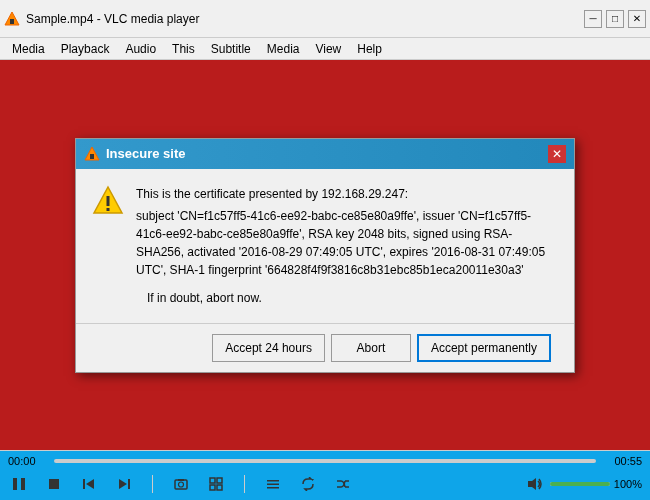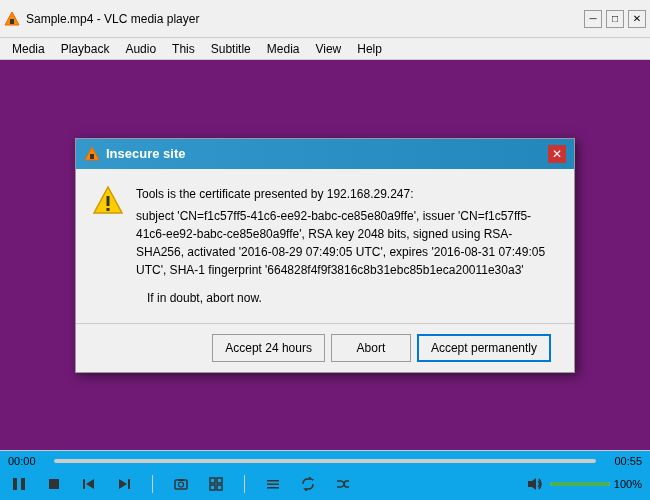--- a/index.html
+++ b/index.html
@@ -61,21 +61,21 @@
     }
     .menu-item {
       padding: 2px 8px;
       font-size: 12px;
       color: #000;
       cursor: pointer;
     }
 
     
     .main-content {
-      background: #701a75;
+      background: #b91c1c;
       height: 390px;
       position: relative;
       display: flex;
       align-items: center;
       justify-content: center;
     }
 
     
     .dialog-overlay {
       position: absolute;
@@ -290,21 +290,21 @@
 
         <div class="warning-icon">
           <svg width="32" height="32" viewBox="0 0 32 32">
             <polygon points="16,2 30,28 2,28" fill="#ffcc00" stroke="#cc9900" stroke-width="1.5"></polygon>
             <rect x="14.5" y="11" width="3" height="10" fill="#333"></rect>
             <rect x="14.5" y="23" width="3" height="3" fill="#333"></rect>
           </svg>
         </div>
 
         <div class="dialog-message">
-          <div>Tools is the certificate presented by 192.168.29.247:</div>
+          <div>This is the certificate presented by 192.168.29.247:</div>
           <div style="margin-top:4px;">subject 'CN=f1c57ff5-41c6-ee92-babc-ce85e80a9ffe', issuer 'CN=f1c57ff5-41c6-ee92-babc-ce85e80a9ffe', RSA key 2048 bits, signed using RSA-SHA256, activated '2016-08-29 07:49:05 UTC', expires '2016-08-31 07:49:05 UTC', SHA-1 fingerprint '664828f4f9f3816c8b31ebc85b1eca20011e30a3'</div>
           <div style="margin-top:10px;margin-left:11px;">If in doubt, abort now.</div>
         </div>
       </div>
 
       <div class="dialog-footer">
         <button class="dialog-btn">Accept 24 hours</button>
         <button class="dialog-btn">Abort</button>
         <button class="dialog-btn primary">Accept permanently</button>
       </div>

